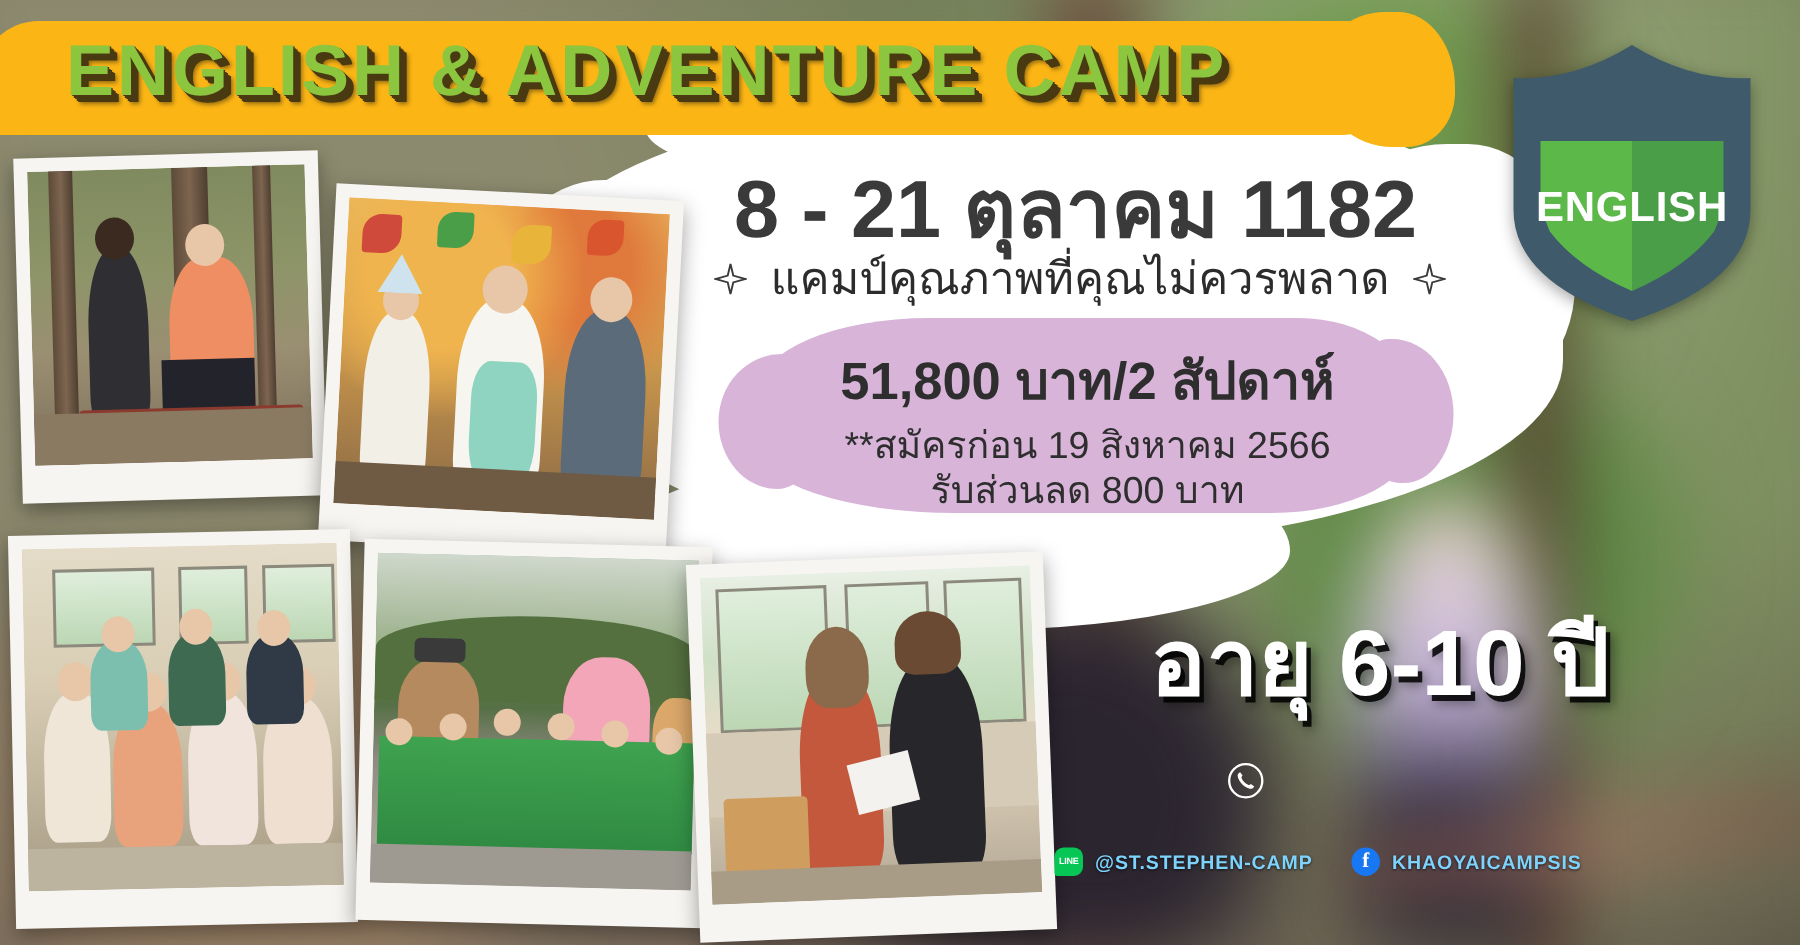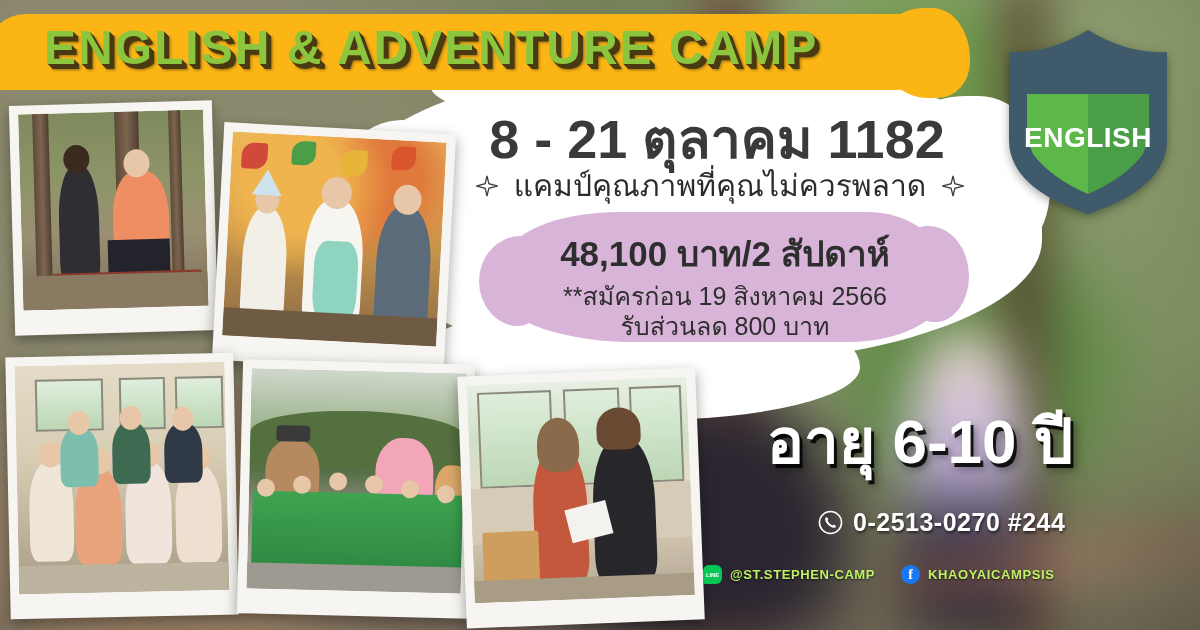--- a/index.html
+++ b/index.html
@@ -154,21 +154,21 @@
   }
   .phone-ic { width:25px; height:25px; flex:0 0 auto; }
 
   
   #social-bar {
     position:absolute; left:703px; top:565px;
     display:flex; align-items:center; gap:26px;
   }
   .social-item { display:flex; align-items:center; gap:8px; }
   .social-item .s-label {
-    font-size:13px; font-weight:bold; color:#bef264; letter-spacing:.6px;
+    font-size:13px; font-weight:bold; color:#7dd3fc; letter-spacing:.6px;
     text-shadow:0 1px 2px rgba(0,0,0,.7); white-space:nowrap;
   }
   .s-ic { width:19px; height:19px; flex:0 0 auto; display:block; }
   .line-ic { background:#06C755; border-radius:6px 6px 6px 2px;
     display:flex; align-items:center; justify-content:center; }
   .line-ic span { font-size:6px; color:#fff; font-weight:bold; letter-spacing:-.2px; }
   .mail-ic { background:#E8363A; border-radius:50%;
     display:flex; align-items:center; justify-content:center; }
   .fb-ic { background:#1877F2; border-radius:50%;
     display:flex; align-items:center; justify-content:center; }
@@ -364,32 +364,31 @@
   <svg class="sparkle" viewBox="0 0 24 24">
     <path d="M12 1 L14 9.5 L23 12 L14 14.5 L12 23 L10 14.5 L1 12 L10 9.5 Z" fill="none" stroke="#3a3a3a" stroke-width="1.4"></path>
   </svg>
   <div id="subtitle">แคมป์คุณภาพที่คุณไม่ควรพลาด</div>
   <svg class="sparkle" viewBox="0 0 24 24">
     <path d="M12 1 L14 9.5 L23 12 L14 14.5 L12 23 L10 14.5 L1 12 L10 9.5 Z" fill="none" stroke="#3a3a3a" stroke-width="1.4"></path>
   </svg>
 </div>
 
 <div id="price-brush"></div>
-<div id="price-main">48,100 บาท/2 สัปดาห์</div>
+<div id="price-main">51,800 บาท/2 สัปดาห์</div>
 <div id="price-note1">**สมัครก่อน 19 สิงหาคม 2566</div>
 <div id="price-note2">รับส่วนลด 800 บาท</div>
 
 <div id="age-line">อายุ 6-10 ปี</div>
 
 <div id="phone-row">
   <svg class="phone-ic" viewBox="0 0 24 24">
     <circle cx="12" cy="12" r="10.6" fill="none" stroke="#ffffff" stroke-width="1.5"></circle>
     <path d="M8.4 6.6 C7.2 7.1 6.6 8.3 6.9 9.4 C7.8 13 10.9 16.1 14.6 17.1 C15.7 17.4 16.9 16.8 17.4 15.6 L15.3 14 C14.8 14.6 14.1 14.9 13.5 14.6 C11.9 13.8 10.2 12.1 9.4 10.5 C9.1 9.9 9.4 9.2 10 8.7 Z" fill="#ffffff"></path>
   </svg>
-  <div class="phone-num">0-2513-0270 #244</div>
 </div>
 
 <div id="social-bar">
 
   <div class="social-item">
     <div class="s-ic line-ic">
       <span>LINE</span>
     </div>
     <div class="s-label">@ST.STEPHEN-CAMP</div>
   </div>

